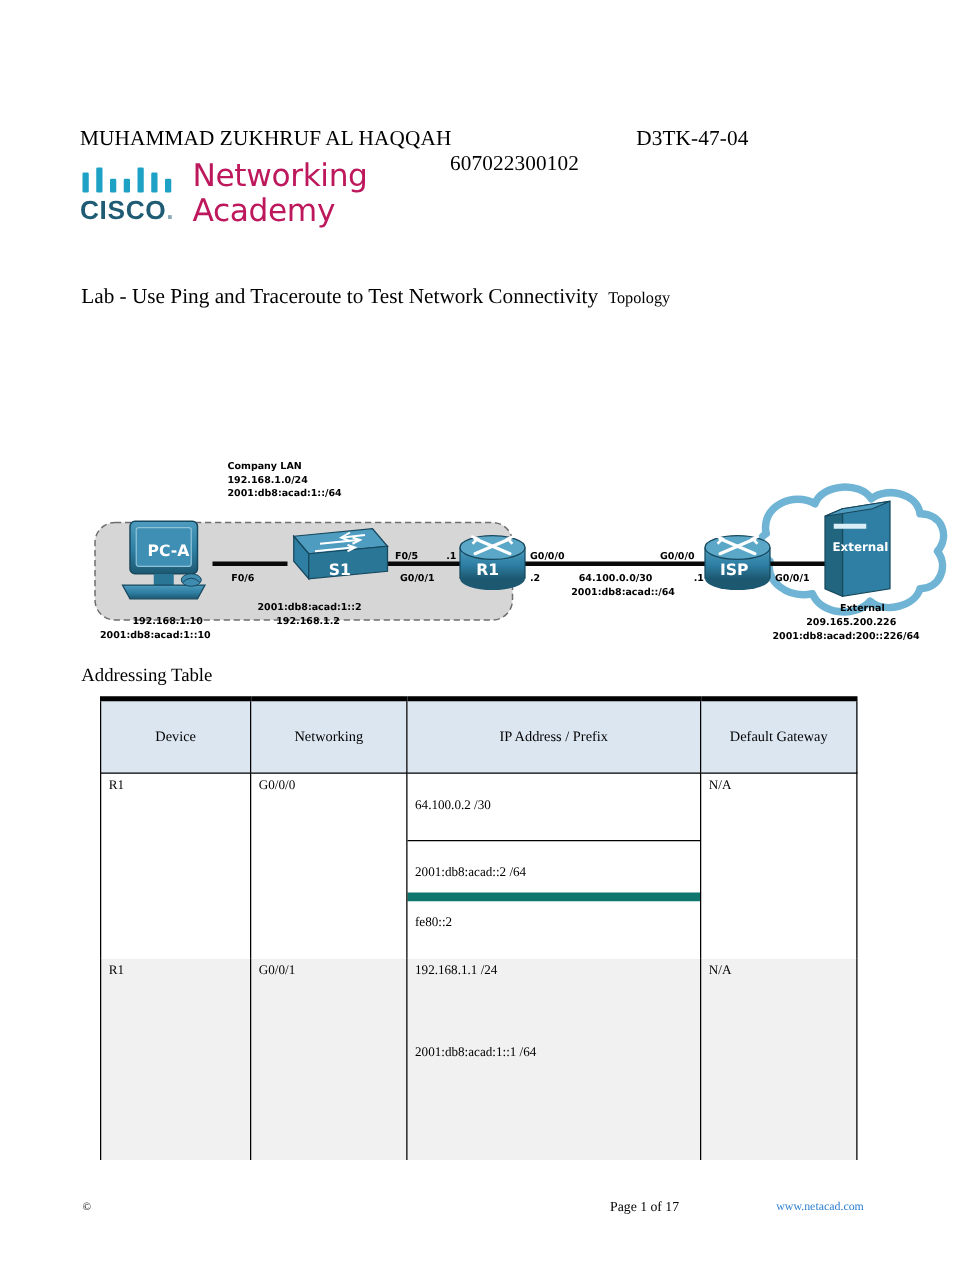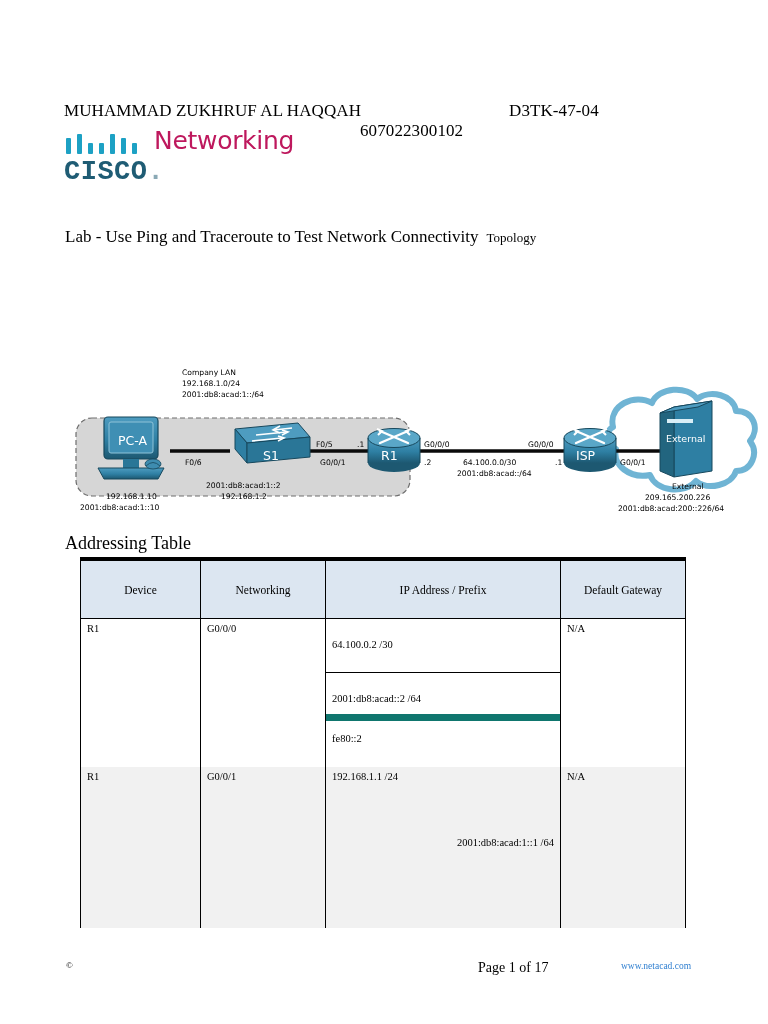--- a/index.html
+++ b/index.html
@@ -51,22 +51,22 @@
     position: absolute;
     bottom: 0;
     width: 5px;
     background: #1da1c4;
     border-radius: 1px;
   }
   .logo-cisco {
     position: absolute;
     left: 0px;
     top: 29px;
-    font-family: Liberation Mono, monospace;
-    font-size: 27px;
+    font-family: Liberation Sans, sans-serif;
+    font-size: 21px;
     font-weight: bold;
     letter-spacing: 0.5px;
     color: #1f5c74;
   }
   .logo-cisco .dot { color: #8aa9b5; font-weight: bold; }
   .logo-word {
     position: absolute;
     left: 90px;
     font-family: "DejaVu Sans", sans-serif;
     font-size: 25px;
@@ -96,37 +96,37 @@
     left: 60px;
     top: 365px;
     width: 700px;
     height: 170px;
   }
   .topo-svg { position: absolute; left: 0; top: 0; }
 
   .topo-label {
     position: absolute;
     font-family: "DejaVu Sans", sans-serif;
-    font-weight: normal;
+    font-weight: bold;
     font-size: 7.6px;
     color: #000;
     white-space: nowrap;
     line-height: 11px;
   }
   .topo-label.dev {
     font-size: 12.5px;
     color: #ffffff;
   }
 
   
   .sec-title {
     position: absolute;
     left: 65px;
     top: 533px;
-    font-size: 18px;
+    font-size: 15px;
   }
   .addr-table {
     position: absolute;
     left: 80px;
     top: 557px;
     width: 605px;
     border-collapse: collapse;
     table-layout: fixed;
     font-size: 11px;
     font-family: "Liberation Serif", serif;
@@ -158,37 +158,37 @@
 
   .ip-stack { padding: 0 !important; border-left: 1px solid #000; border-right: 1px solid #000; }
   .ip-stack div {
     padding: 6px 6px 0 6px;
     box-sizing: border-box;
   }
   .ip-stack .seg1 { height: 54px; border-bottom: 1px solid #000; padding-top: 20px; }
   .ip-stack .seg2 { height: 48px; border-bottom: 7px solid #0f766e; padding-top: 20px; }
   .ip-stack .seg3 { height: 46px; padding-top: 12px; }
   .ip-stack.nb .seg1 { height: 56px; border-bottom: none; padding-top: 4px; }
-  .ip-stack.nb .seg2 { height: 60px; border-bottom: none; padding-top: 14px; text-align: right; }
+  .ip-stack.nb .seg2 { height: 60px; border-bottom: none; padding-top: 14px; }
   .ip-stack.nb .seg3 { height: 45px; }
 
   .cell-top { padding-top: 4px !important; }
 
   
   .footer {
     position: absolute;
     left: 64px;
     top: 960px;
     width: 640px;
     height: 16px;
     font-size: 9.5px;
     font-family: "Liberation Serif", serif;
   }
   .f-copy { position: absolute; left: 2px;   top: 0; font-size: 9px; }
-  .f-page { position: absolute; left: 414px; top: 0; font-size: 14px; }
+  .f-page { position: absolute; left: 424px; top: 0; font-size: 11px; }
   .f-url  { position: absolute; left: 557px; top: 1px; color: #2f7fd0; font-size: 9.5px; }
 </style>
 </head>
 <body>
 
 <div class="hdr-line">
   <span class="hdr-name">MUHAMMAD ZUKHRUF AL HAQQAH</span>
   <span class="hdr-id">607022300102</span>
   <span class="hdr-class">D3TK-47-04</span>
 </div>
@@ -200,20 +200,21 @@
     <i style="left:22px; height:11px;"></i>
     <i style="left:33px; height:11px;"></i>
     <i style="left:44px; height:20px;"></i>
     <i style="left:55px; height:16px;"></i>
     <i style="left:66px; height:11px;"></i>
   </div>
   <div class="logo-cisco">
     <span>CISCO</span><span class="dot">.</span>
   </div>
   <div class="logo-word w1">Networking</div>
+  <div class="logo-word w2">Academy</div>
 </div>
 
 <div class="doc-title">
   <span>Lab - Use Ping and Traceroute to Test Network Connectivity</span><span class="sub">Topology</span>
 </div>
 
 <div class="topology">
 
   <svg class="topo-svg" width="700" height="170" viewBox="0 0 700 170">
     <defs>

